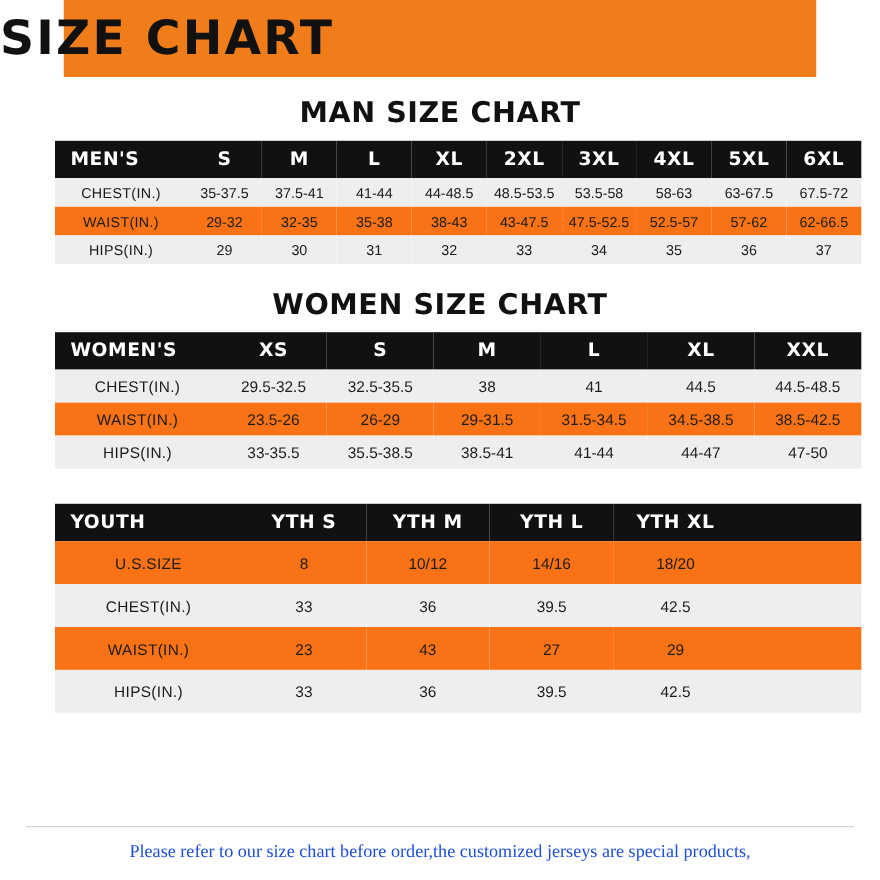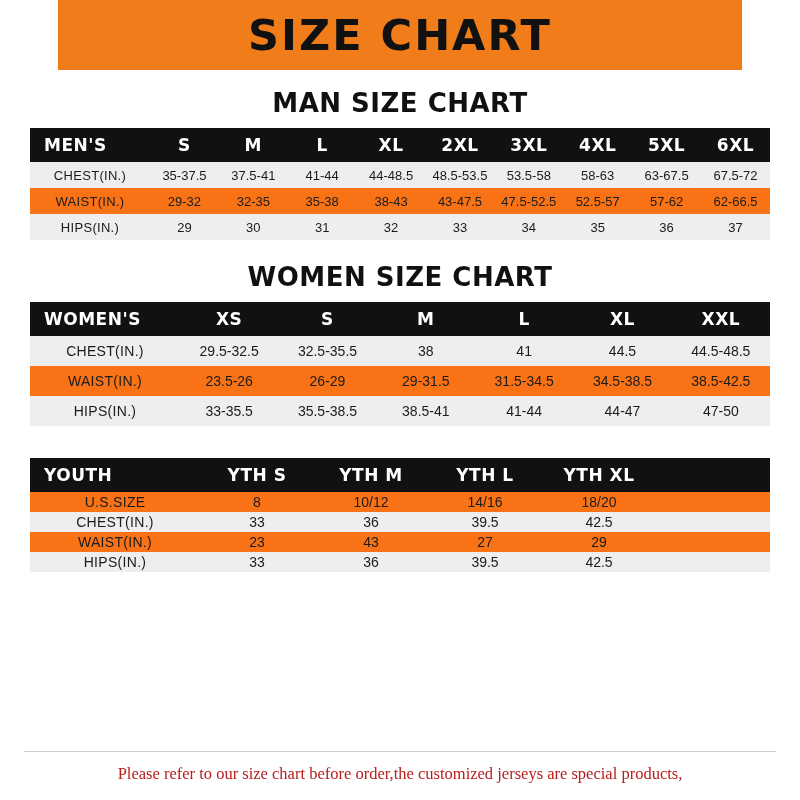--- a/index.html
+++ b/index.html
@@ -18,21 +18,20 @@
     background: #fff;
     display: flex;
     flex-direction: column;
   }
   
   .banner {
     height: 70px;
     background: #f07d1a;
     display: flex;
     align-items: center;
-    justify-content: center;
     position: relative;
   }
   .banner .white-block {
     position: absolute;
     left: 0; top: 0; bottom: 0;
     width: 58px;
     background: #ffffff;
   }
   .banner .white-block.right {
     left: auto; right: 0;
@@ -50,21 +49,21 @@
   .section-title {
     text-align: center;
     font-family: "DejaVu Sans", sans-serif;
     font-weight: bold;
     font-size: 26px;
     letter-spacing: 0.5px;
     color: #111;
     margin: 0;
   }
   .content {
-    padding: 0 30px;
+    padding: 0 17px;
     flex: 1;
     display: flex;
     flex-direction: column;
   }
   
   table {
     width: 100%;
     border-collapse: collapse;
     table-layout: fixed;
   }
@@ -99,32 +98,32 @@
     text-align: center;
   }
   
   .men-table thead th.label-head { width: 120px; }
   .women-table thead th.label-head { width: 150px; }
   .youth-table thead th.label-head { width: 170px; }
   .women-table thead th { font-size: 17px; }
   .women-table tbody tr { height: 30px; }
   .women-table tbody td { font-size: 14px; }
   .youth-table thead th { font-size: 17px; }
-  .youth-table tbody tr { height: 20px; }
+  .youth-table tbody tr { height: 39px; }
   .youth-table tbody td { font-size: 14px; }
 
-  .tbl-wrap { margin-top: 10px; }
+  .tbl-wrap { margin-top: 10px; margin-left: 33px; }
 
   
   .footer-note {
     border-top: 1px solid #cfcfcf;
     margin: 0 24px;
     padding-top: 10px;
     text-align: center;
-    color: #b91c1c;
+    color: #1d4ed8;
     font-size: 16.5px;
     line-height: 1.45;
     font-family: "Liberation Serif", serif;
   }
   .spacer-sm { height: 18px; }
   .spacer-md { height: 22px; }
 </style>
 </head>
 <body>
 

